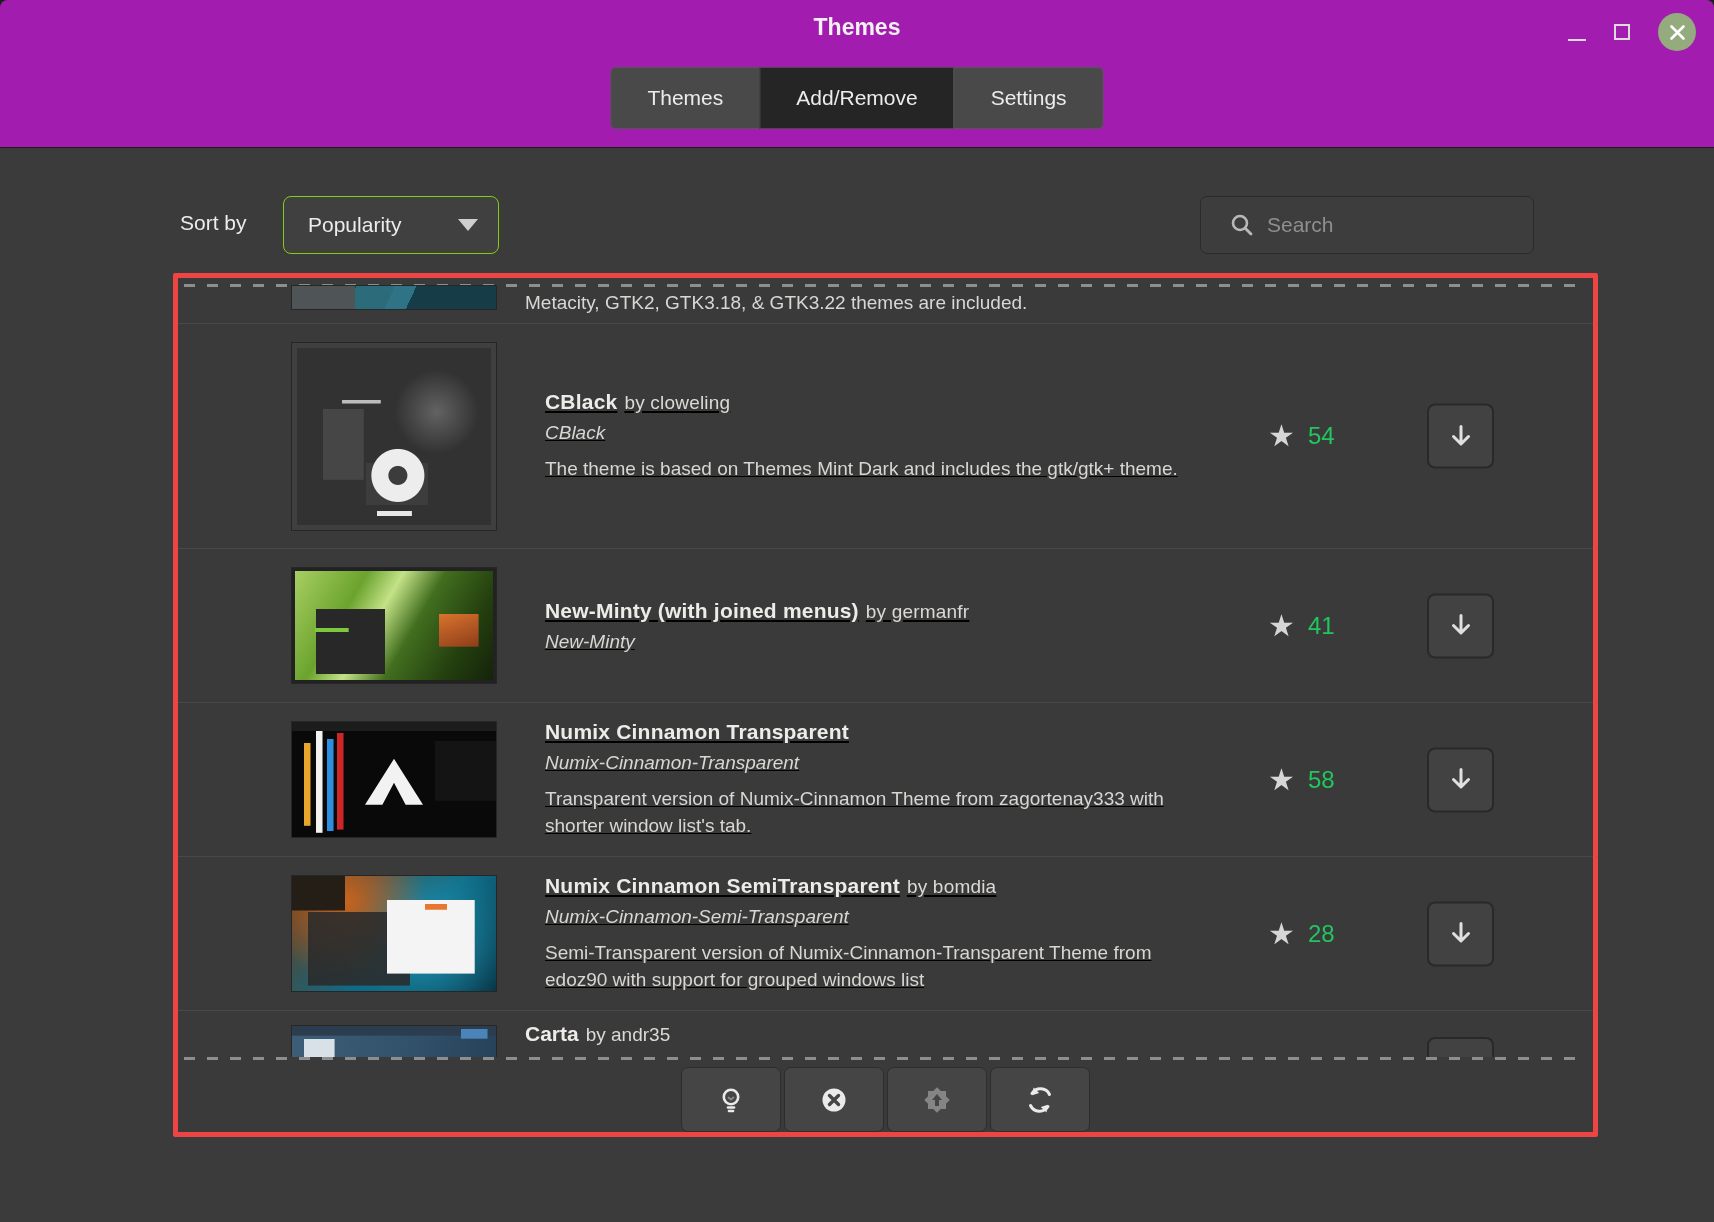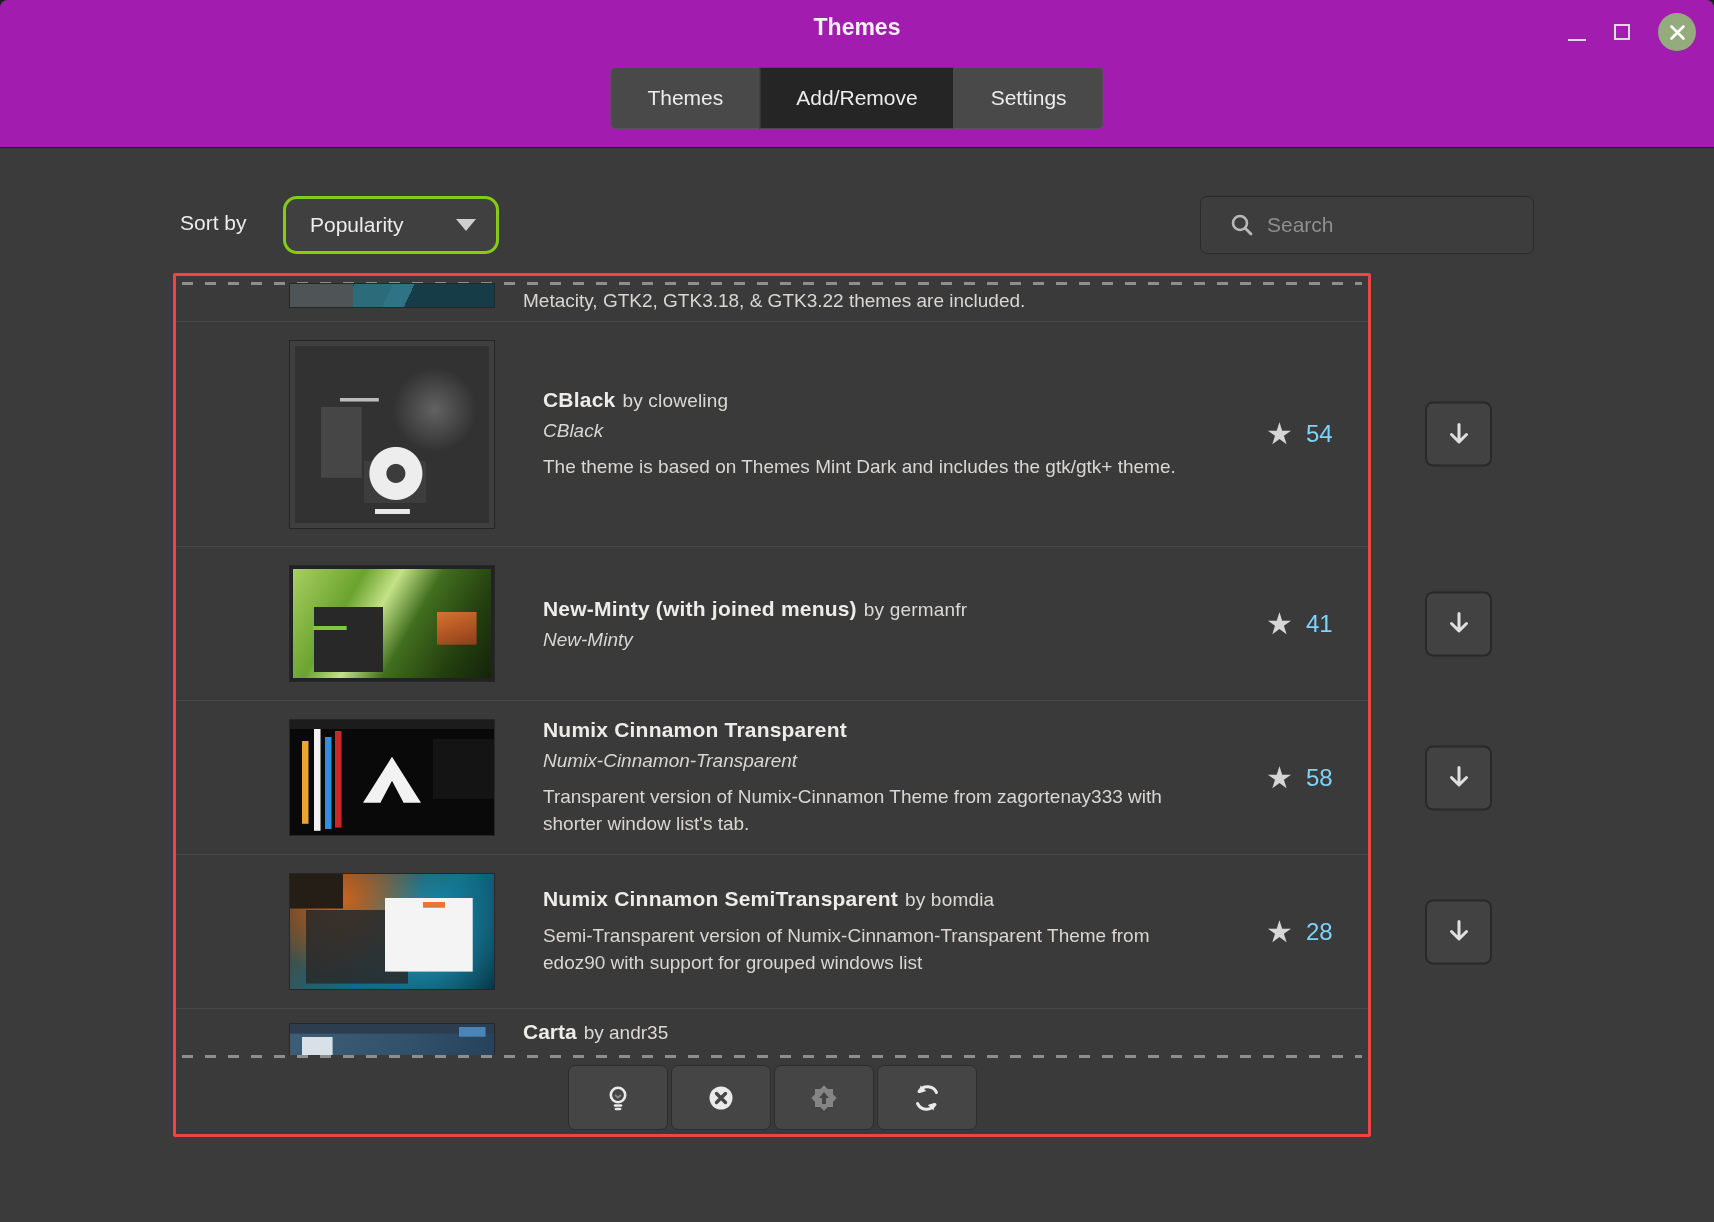--- a/index.html
+++ b/index.html
@@ -18,30 +18,30 @@
 
   .tabs { position:absolute; left:50%; top:67px; transform:translateX(-50%); display:flex; }
   .tab { height:62px; padding:0 36px; font-size:21px; color:#ececec; background:#494949; border:1px solid #565656; display:flex; align-items:center; cursor:default; }
   .tab + .tab { margin-left:-1px; }
   .tab:first-child { border-radius:5px 0 0 5px; }
   .tab:last-child { border-radius:0 5px 5px 0; }
   .tab.active { background:#252525; border-color:#4a4a4a; }
 
   
   .sort-label { position:absolute; left:180px; top:211px; font-size:21px; color:#ececec; }
-  .dropdown { position:absolute; left:283px; top:196px; width:216px; height:58px; background:#404040; border:3px solid #84cc16; border-radius:14px; display:flex; align-items:center; justify-content:space-between; padding:0 20px 0 24px; cursor:default;gap:36px; }
+  .dropdown { position:absolute; left:283px; top:196px; width:216px; height:58px; background:#404040; border:1px solid #84cc16; border-radius:8px; display:flex; align-items:center; justify-content:space-between; padding:0 20px 0 24px; cursor:default;gap:36px; }
   .dropdown-label { font-size:21px; color:#ececec; }
   .tri-down { width:0; height:0; border-left:10px solid transparent; border-right:10px solid transparent; border-top:12px solid #cfcfcf; }
 
   .search-box { position:absolute; left:1200px; top:196px; width:334px; height:58px; background:#3d3d3d; border:1px solid #2b2b2b; border-radius:7px; display:flex; align-items:center; padding:0 28px; }
   .search-box input { flex:1; background:transparent; border:none; outline:none; font-size:21px; color:#ececec; font-family:inherit; margin-left:12px; }
   .search-box input::placeholder { color:#8f8f8f; }
 
   
-  .list-frame { position:absolute; left:173px; top:273px; width:1198px; height:864px; background:#3a3a3a; border:3px solid #ef4444; border-radius:2px; }
+  .list-frame { position:absolute; left:173px; top:273px; width:1425px; height:864px; background:#3a3a3a; border:5px solid #ef4444; border-radius:2px;text-decoration:underline; }
 
   .dashed { position:absolute; left:6px; right:6px; height:3px; background:repeating-linear-gradient(90deg,#8e8e8e 0 11px, transparent 11px 23px); }
 
   .row { position:relative; border-top:1px solid #484848; }
   .row.first { border-top:none; }
 
   .row-partial-top { height:45px; overflow:hidden; }
   .pt-thumb { position:absolute; left:114px; bottom:14px; width:204px; height:23px; box-shadow:0 0 0 1px #272727; }
   .pt-text { position:absolute; left:347px; bottom:9px; font-size:19px; color:#d9d7d3; }
 
@@ -54,21 +54,21 @@
   .t204x115 { width:204px; height:115px; }
 
   .item-text { margin-left:29px; width:660px; }
   .item-title { font-size:21px; font-weight:bold; color:#edece9; letter-spacing:.2px; }
   .item-author { font-size:19px; font-weight:normal; color:#dcdad6; margin-left:7px; }
   .item-subtitle { font-size:19px; font-style:italic; color:#d9d7d3; margin-top:8px; }
   .item-desc { font-size:19px; color:#d9d7d3; margin-top:11px; line-height:27px; max-width:648px; }
 
   .score { position:absolute; left:1090px; top:50%; transform:translateY(-50%); display:flex; align-items:center; gap:13px; }
   .star { font-size:30px; color:#d6d6d6; line-height:1; }
-  .score-num { font-size:24px; color:#7dd3fc; }
+  .score-num { font-size:24px; color:#22c55e; }
 
   .dl-btn { position:absolute; left:1249px; top:50%; transform:translateY(-50%); width:67px; height:65px; background:#424242; border:2px solid #292929; border-radius:8px; display:flex; align-items:center; justify-content:center; cursor:default; }
 
   .row-partial-bottom { height:47px; overflow:hidden; }
   .pb-thumb { position:absolute; left:114px; top:15px; width:204px; height:44px; box-shadow:0 0 0 1px #272727; }
   .pb-title { position:absolute; left:347px; top:11px; font-size:21px; font-weight:bold; color:#edece9; }
   .pb-author { font-size:19px; font-weight:normal; color:#dcdad6; margin-left:7px; }
   .pb-dl { position:absolute; left:1249px; top:26px; width:67px; height:30px; background:#424242; border:2px solid #292929; border-bottom:none; border-radius:8px 8px 0 0; }
 
   
@@ -231,20 +231,21 @@
               <path d="M14 4 V21 M6.5 14 L14 21.5 L21.5 14" fill="none" stroke="#e0e0e0" stroke-width="3" stroke-linecap="round" stroke-linejoin="round"></path>
             </svg>
         </span>
       </div>
     </div>
 
     <div class="row item-row h154">
       <div class="thumb t204x115 thumb-numixs"></div>
       <div class="item-text">
         <div class="item-title"><span>Numix Cinnamon SemiTransparent</span><span class="item-author">by bomdia</span></div>
+        <div class="item-subtitle">Numix-Cinnamon-Semi-Transparent</div>
         <div class="item-desc">Semi-Transparent version of Numix-Cinnamon-Transparent Theme from edoz90 with support for grouped windows list</div>
       </div>
       <div class="score">
         <span class="star">★</span>
         <span class="score-num">28</span>
       </div>
       <div class="dl-btn">
         <span>
           <svg width="28" height="28" viewBox="0 0 28 28">
               <path d="M14 4 V21 M6.5 14 L14 21.5 L21.5 14" fill="none" stroke="#e0e0e0" stroke-width="3" stroke-linecap="round" stroke-linejoin="round"></path>

